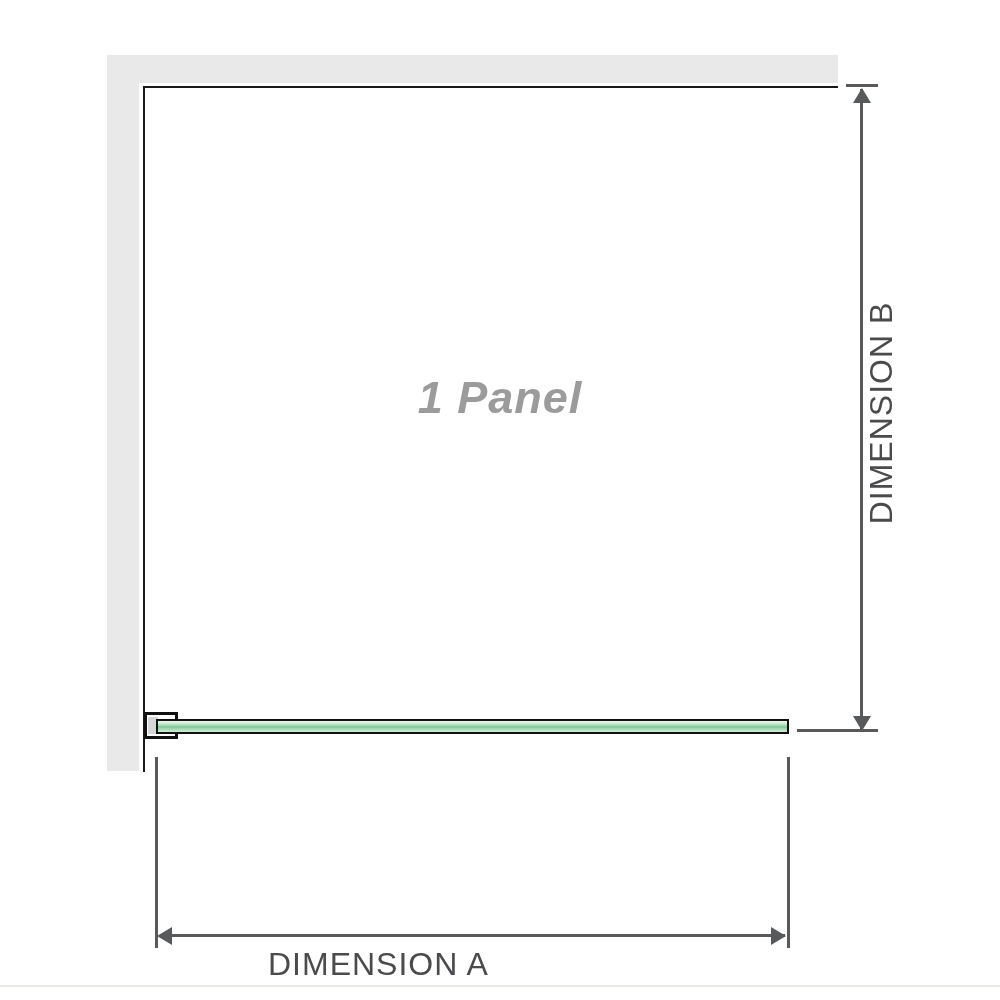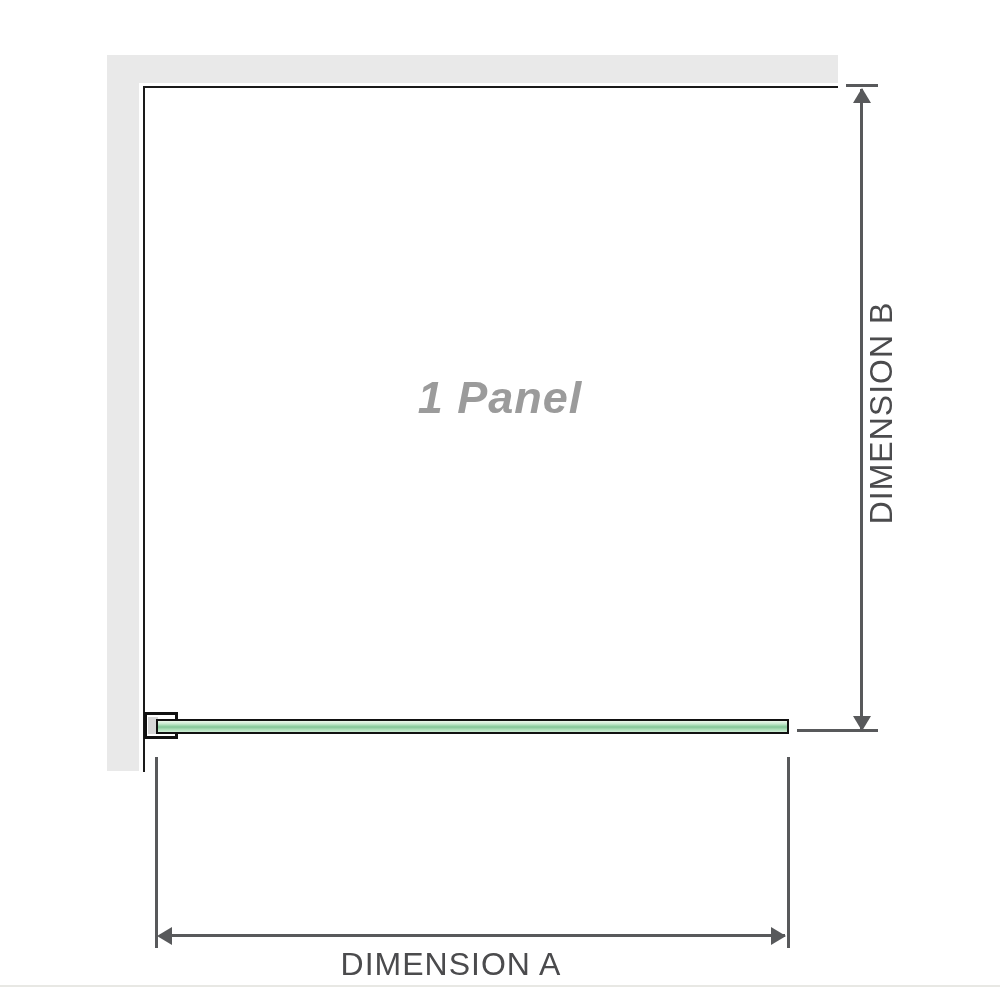--- a/index.html
+++ b/index.html
@@ -48,21 +48,21 @@
   .tri-left{left:157px;top:927px;border-top:9px solid transparent;border-bottom:9px solid transparent;border-right:15px solid #58595b;}
   .tri-right{left:771px;top:927px;border-top:9px solid transparent;border-bottom:9px solid transparent;border-left:15px solid #58595b;}
   
   .dim-label{
     color:#4b4b4d;font-size:32px;font-weight:400;letter-spacing:1px;white-space:nowrap;
   }
   .dimb-label{
     left:731px;top:395px;width:300px;height:36px;line-height:36px;text-align:center;
     transform:rotate(-90deg);
   }
-  .dima-label{left:251px;top:946px;width:400px;text-align:center;}
+  .dima-label{left:268px;top:946px;width:400px;text-align:left;}
   
   .bottom-divider{left:0;top:985px;width:1000px;height:2px;background:#e8e8e4;}
 </style>
 </head>
 <body>
 
 <div class="canvas">
 
   <div class="abs wall wall-top"></div>
   <div class="abs wall wall-left"></div>

